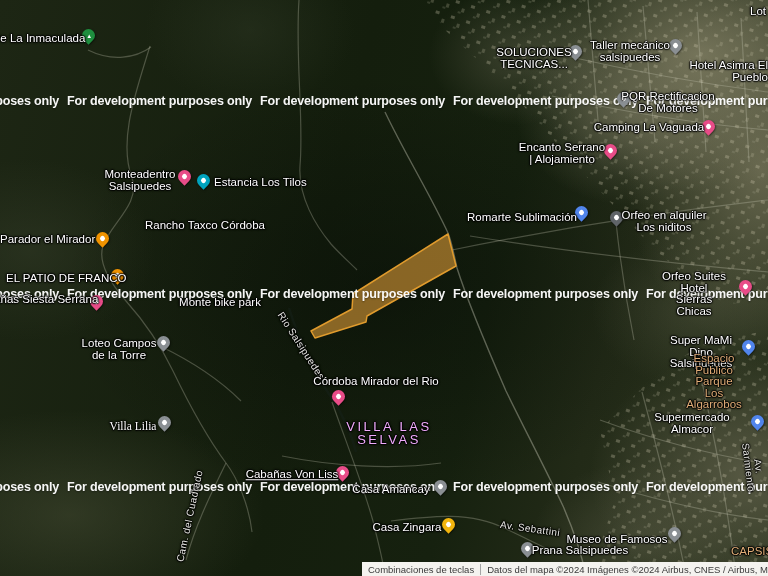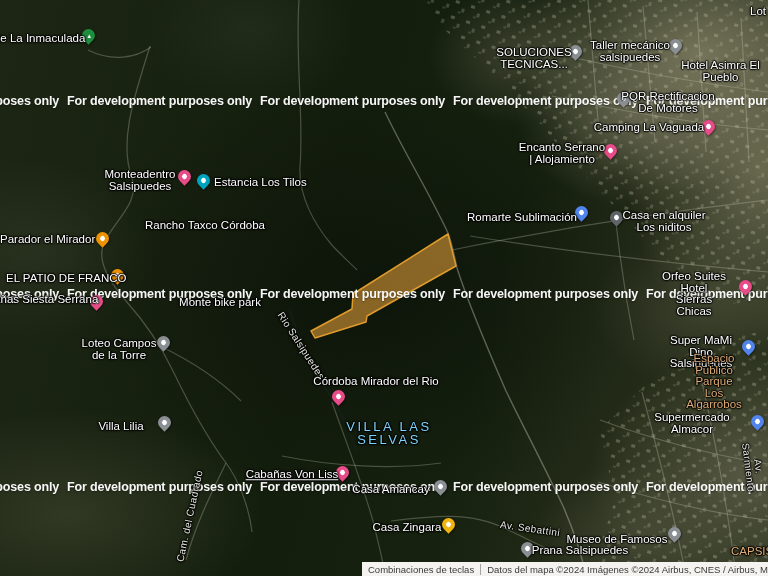--- a/index.html
+++ b/index.html
@@ -28,21 +28,21 @@
   
   .watermark{position:absolute;color:#fff;font-size:13.5px;font-weight:700;letter-spacing:-.2px;
     white-space:nowrap;transform:translateY(-50%) scaleX(.93);transform-origin:left center;
     text-shadow:0 1px 2px rgba(0,0,0,.4);opacity:.96;pointer-events:none;}
 
   
   .map-label{position:absolute;color:#fff;font-size:11.5px;font-weight:500;line-height:1.0;
     white-space:pre-line;text-align:center;
     text-shadow:0 0 2px rgba(0,0,0,.95),0 0 3px rgba(0,0,0,.9),0 1px 1px rgba(0,0,0,.85),
                 0 -1px 1px rgba(0,0,0,.7),1px 0 1px rgba(0,0,0,.7),-1px 0 1px rgba(0,0,0,.7);}
-  .map-label.locality{font-size:13px;letter-spacing:2.5px;color:#7dd3fc;font-weight:400;}
+  .map-label.locality{font-size:13px;letter-spacing:2.5px;color:#f0abfc;font-weight:400;}
   .map-label.park{color:#e0ad77;}
   .map-label.road{font-size:10px;font-weight:400;color:#e8e8e4;letter-spacing:.4px;}
 
   
   .pin{position:absolute;width:13px;height:13px;border-radius:50% 50% 50% 0;
     transform:rotate(-45deg);box-shadow:0 1px 2px rgba(0,0,0,.55);
     display:flex;align-items:center;justify-content:center;}
   .pin .dot{width:5px;height:5px;border-radius:50%;background:#fff;}
   .pin .glyph{transform:rotate(45deg);color:#fff;font-size:6px;line-height:1;}
 
@@ -198,49 +198,49 @@
         <span class="dot"></span>
       </div>
     </div>
   <div id="label-layer">
       <div class="map-label" style="left: -8px; top: 39px; transform: translate(0px, -50%); text-align: left;">De La Inmaculada</div>
       <div class="map-label" style="left: 750px; top: 12px; transform: translate(0px, -50%); text-align: left;">Lot</div>
       <div class="map-label" style="left: 534px; top: 58px; transform: translate(-50%, -50%);">SOLUCIONES
 TECNICAS...</div>
       <div class="map-label" style="left: 630px; top: 51px; transform: translate(-50%, -50%);">Taller mecánico
 salsipuedes</div>
-      <div class="map-label" style="left: 673px; top: 71px; transform: translate(0px, -50%); text-align: center;">Hotel Asimra El Pueblo</div>
+      <div class="map-label" style="left: 673px; top: 71px; transform: translate(0px, -50%); text-align: right;">Hotel Asimra El Pueblo</div>
       <div class="map-label" style="left: 668px; top: 102px; transform: translate(-50%, -50%);">PQR Rectificacion
 De Motores</div>
       <div class="map-label" style="left: 649px; top: 128px; transform: translate(-50%, -50%);">Camping La Vaguada</div>
       <div class="map-label" style="left: 562px; top: 153px; transform: translate(-50%, -50%);">Encanto Serrano
 | Alojamiento</div>
       <div class="map-label" style="left: 140px; top: 180px; transform: translate(-50%, -50%);">Monteadentro
 Salsipuedes</div>
       <div class="map-label" style="left: 214px; top: 183px; transform: translate(0px, -50%); text-align: left;">Estancia Los Tilos</div>
       <div class="map-label" style="left: 522px; top: 218px; transform: translate(-50%, -50%);">Romarte Sublimación</div>
-      <div class="map-label" style="left: 664px; top: 221px; transform: translate(-50%, -50%);">Casa en alquiler
+      <div class="map-label" style="left: 664px; top: 221px; transform: translate(-50%, -50%);">Orfeo en alquiler
 Los niditos</div>
       <div class="map-label" style="left: 205px; top: 226px; transform: translate(-50%, -50%);">Rancho Taxco Córdoba</div>
       <div class="map-label" style="left: 0px; top: 240px; transform: translate(0px, -50%); text-align: left;">Parador el Mirador</div>
       <div class="map-label" style="left: 6px; top: 279px; transform: translate(0px, -50%); text-align: left;">EL PATIO DE FRANCO</div>
       <div class="map-label" style="left: 694px; top: 294px; transform: translate(-50%, -50%);">Orfeo Suites Hotel
 Sierras Chicas</div>
       <div class="map-label" style="left: -27px; top: 300px; transform: translate(0px, -50%); text-align: left;">Cabañas Siesta Serrana</div>
       <div class="map-label" style="left: 220px; top: 303px; transform: translate(-50%, -50%);">Monte bike park</div>
       <div class="map-label road" style="left: 301px; top: 346px; transform: translate(-50%, -50%) rotate(57deg);">Rio Salsipuedes</div>
       <div class="map-label" style="left: 119px; top: 349px; transform: translate(-50%, -50%);">Loteo Campos
 de la Torre</div>
       <div class="map-label" style="left: 701px; top: 352px; transform: translate(-50%, -50%);">Super MaMi
 Dino Salsipuedes</div>
       <div class="map-label" style="left: 376px; top: 382px; transform: translate(-50%, -50%);">Córdoba Mirador del Rio</div>
       <div class="map-label park" style="left: 714px; top: 382px; transform: translate(-50%, -50%);">Espacio Publico
 Parque Los Algarrobos</div>
       <div class="map-label" style="left: 692px; top: 423px; transform: translate(-50%, -50%);">Supermercado Almacor</div>
-      <div class="map-label" style="left: 121px; top: 427px; transform: translate(-50%, -50%);">Villa Lilia</div>
+      <div class="map-label" style="left: 133px; top: 427px; transform: translate(-50%, -50%); font-family: Liberation Serif, serif;">Villa Lilia</div>
       <div class="map-label locality" style="left: 389px; top: 433px; transform: translate(-50%, -50%);">VILLA LAS
 SELVAS</div>
       <div class="map-label road" style="left: 753px; top: 467px; transform: translate(-50%, -50%) rotate(83deg);">Av. Sarmiento</div>
       <div class="map-label" style="left: 292px; top: 475px; transform: translate(-50%, -50%); text-decoration: underline;">Cabañas Von Liss</div>
       <div class="map-label" style="left: 391px; top: 490px; transform: translate(-50%, -50%);">Casa Amancay</div>
       <div class="map-label road" style="left: 190px; top: 516px; transform: translate(-50%, -50%) rotate(-78deg);">Cam. del Cuadrado</div>
       <div class="map-label" style="left: 407px; top: 528px; transform: translate(-50%, -50%);">Casa Zingara</div>
       <div class="map-label road" style="left: 530px; top: 529px; transform: translate(-50%, -50%) rotate(8deg);">Av. Sebattini</div>
       <div class="map-label" style="left: 617px; top: 540px; transform: translate(-50%, -50%);">Museo de Famosos</div>
       <div class="map-label" style="left: 580px; top: 551px; transform: translate(-50%, -50%);">Prana Salsipuedes</div>

